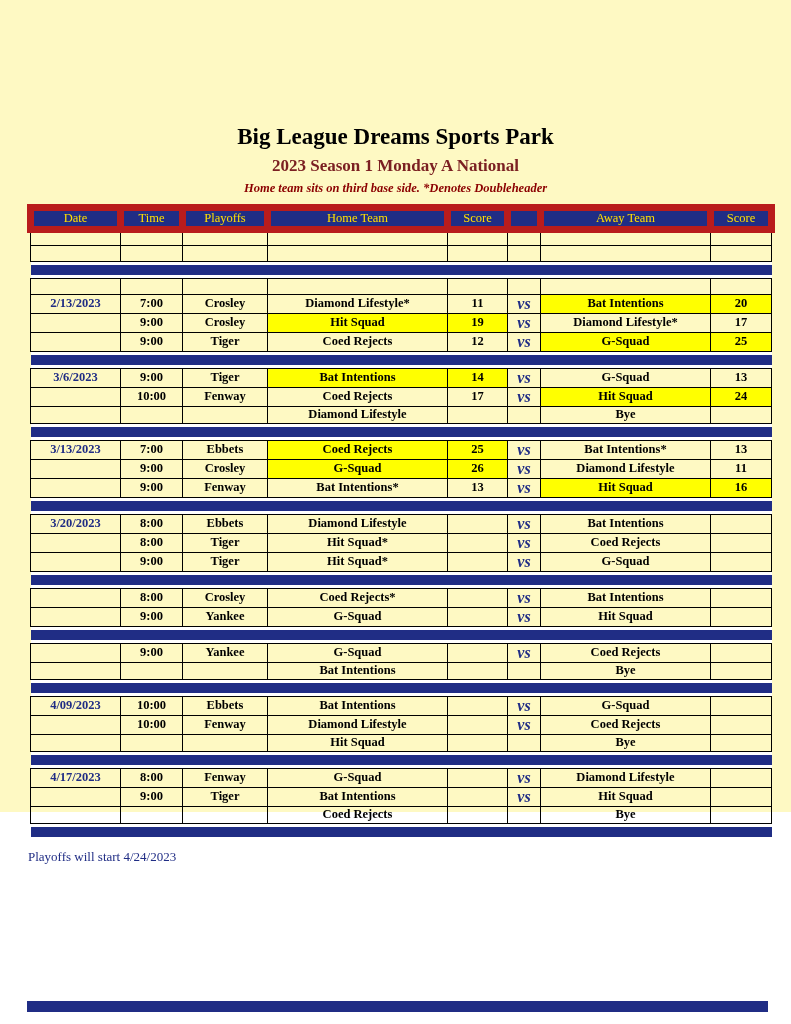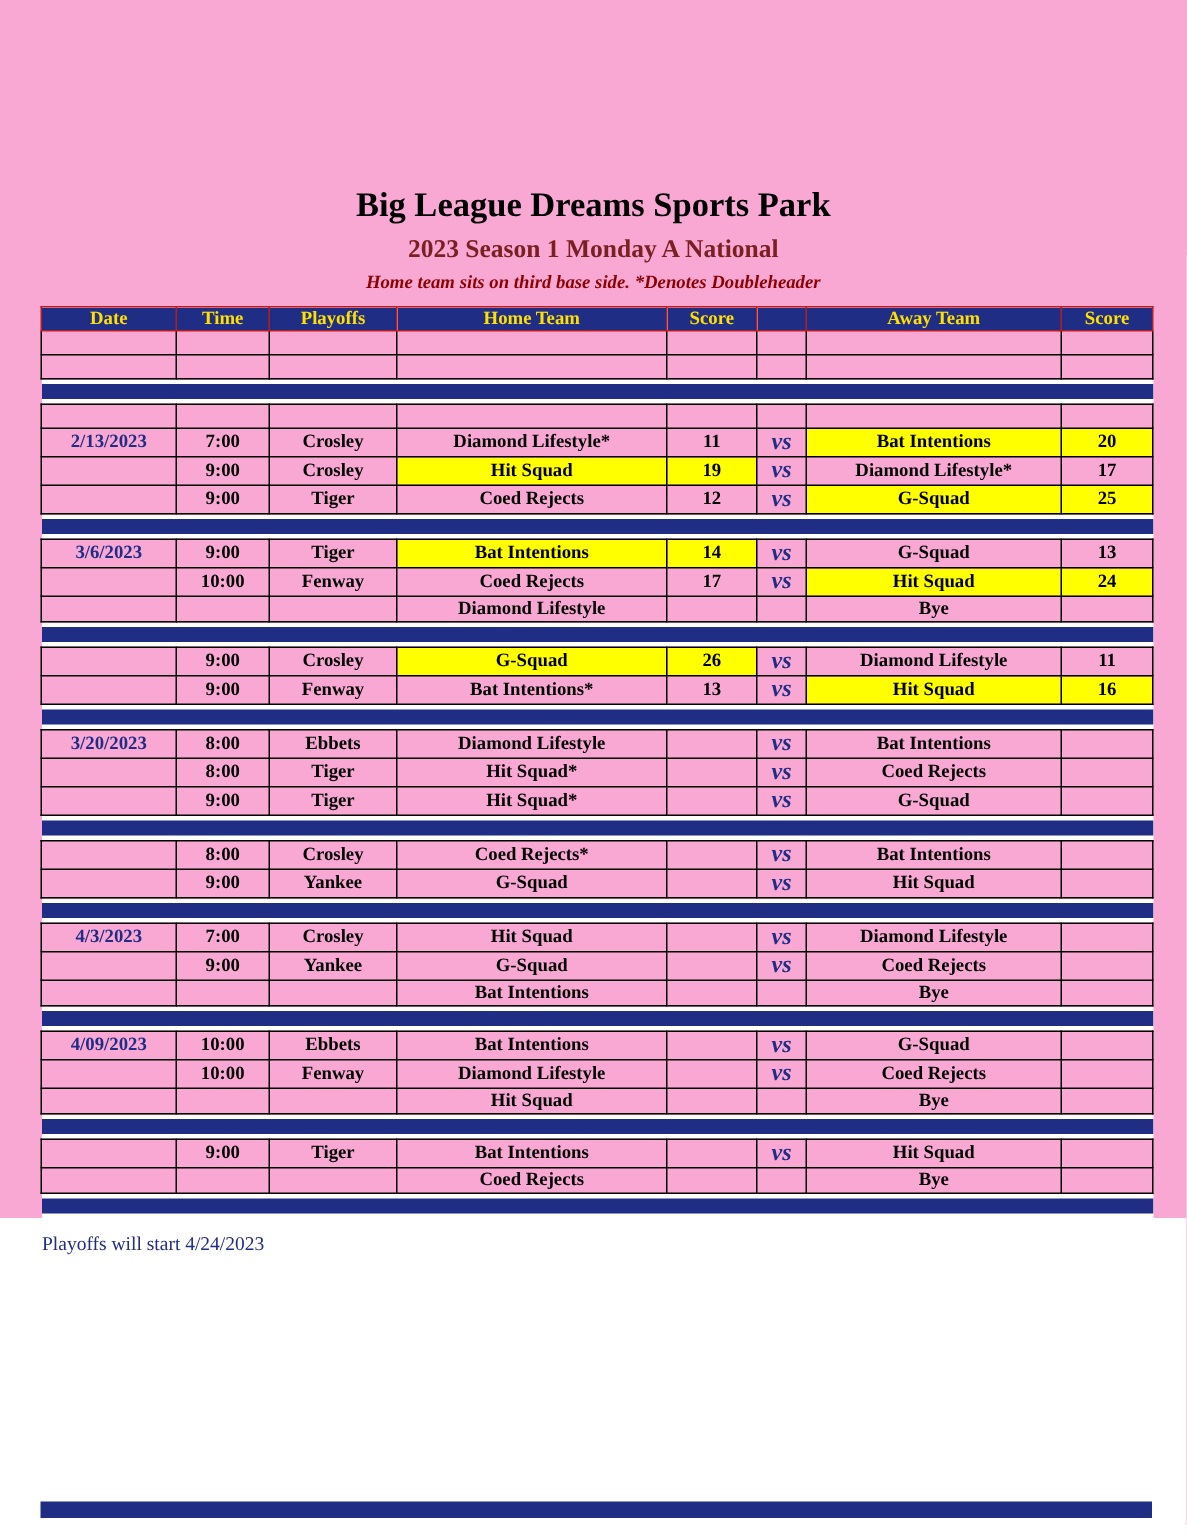--- a/index.html
+++ b/index.html
@@ -16,21 +16,21 @@
     width: 791px;
     height: 1024px;
     overflow: hidden;
     font-family: "Liberation Serif", serif;
   }
   .page {
     position: relative;
     width: 791px;
     height: 812px;
     padding-top: 124px;
-    background: #f9a8d4;
+    background: #fef9c3;
   }
   .title {
     margin: 0;
     text-align: center;
     font-size: 23px;
     line-height: 1.15;
     font-weight: bold;
     color: #000;
   }
   .subtitle {
@@ -53,24 +53,24 @@
   table.sched {
     border-collapse: collapse;
     table-layout: fixed;
     width: 741px;
     margin: 8px 0 0 27px;
   }
   table.sched th {
     background: var(--navy);
     color: var(--header_text);
     font-size: 12.5px;
-    font-weight: bold;
+    font-weight: normal;
     height: 16px;
     padding: 0;
-    border: 1px solid #b91c1c;
+    border: 7px solid #b91c1c;
     white-space: nowrap;
     overflow: hidden;
   }
   table.sched td {
     border: 1px solid #000;
     height: 17px;
     padding: 0 2px;
     text-align: center;
     vertical-align: middle;
     font-size: 12.5px;
@@ -246,20 +246,30 @@
           <td class="c-vs"></td>
           <td>Bye</td>
           <td></td>
         </tr>
         <tr class="sep">
           <td colspan="8">
             <div class="bar"></div>
           </td>
         </tr>
         <tr class="game">
+          <td class="c-date">3/13/2023</td>
+          <td>7:00</td>
+          <td>Ebbets</td>
+          <td class="hl">Coed Rejects</td>
+          <td class="hl">25</td>
+          <td class="c-vs">vs</td>
+          <td>Bat Intentions*</td>
+          <td>13</td>
+        </tr>
+        <tr class="game">
           <td class="c-date"></td>
           <td>9:00</td>
           <td>Crosley</td>
           <td class="hl">G-Squad</td>
           <td class="hl">26</td>
           <td class="c-vs">vs</td>
           <td>Diamond Lifestyle</td>
           <td>11</td>
         </tr>
         <tr class="game">
@@ -331,30 +341,20 @@
           <td class="c-vs">vs</td>
           <td>Hit Squad</td>
           <td></td>
         </tr>
         <tr class="sep">
           <td colspan="8">
             <div class="bar"></div>
           </td>
         </tr>
         <tr class="game">
-          <td class="c-date">4/3/2023</td>
-          <td>7:00</td>
-          <td>Crosley</td>
-          <td>Hit Squad</td>
-          <td></td>
-          <td class="c-vs">vs</td>
-          <td>Diamond Lifestyle</td>
-          <td></td>
-        </tr>
-        <tr class="game">
           <td class="c-date"></td>
           <td>9:00</td>
           <td>Yankee</td>
           <td>G-Squad</td>
           <td></td>
           <td class="c-vs">vs</td>
           <td>Coed Rejects</td>
           <td></td>
         </tr>
         <tr class="game">
@@ -399,20 +399,30 @@
           <td>Hit Squad</td>
           <td></td>
           <td class="c-vs"></td>
           <td>Bye</td>
           <td></td>
         </tr>
         <tr class="sep">
           <td colspan="8">
             <div class="bar"></div>
           </td>
+        </tr>
+        <tr class="game">
+          <td class="c-date">4/17/2023</td>
+          <td>8:00</td>
+          <td>Fenway</td>
+          <td>G-Squad</td>
+          <td></td>
+          <td class="c-vs">vs</td>
+          <td>Diamond Lifestyle</td>
+          <td></td>
         </tr>
         <tr class="game">
           <td class="c-date"></td>
           <td>9:00</td>
           <td>Tiger</td>
           <td>Bat Intentions</td>
           <td></td>
           <td class="c-vs">vs</td>
           <td>Hit Squad</td>
           <td></td>

